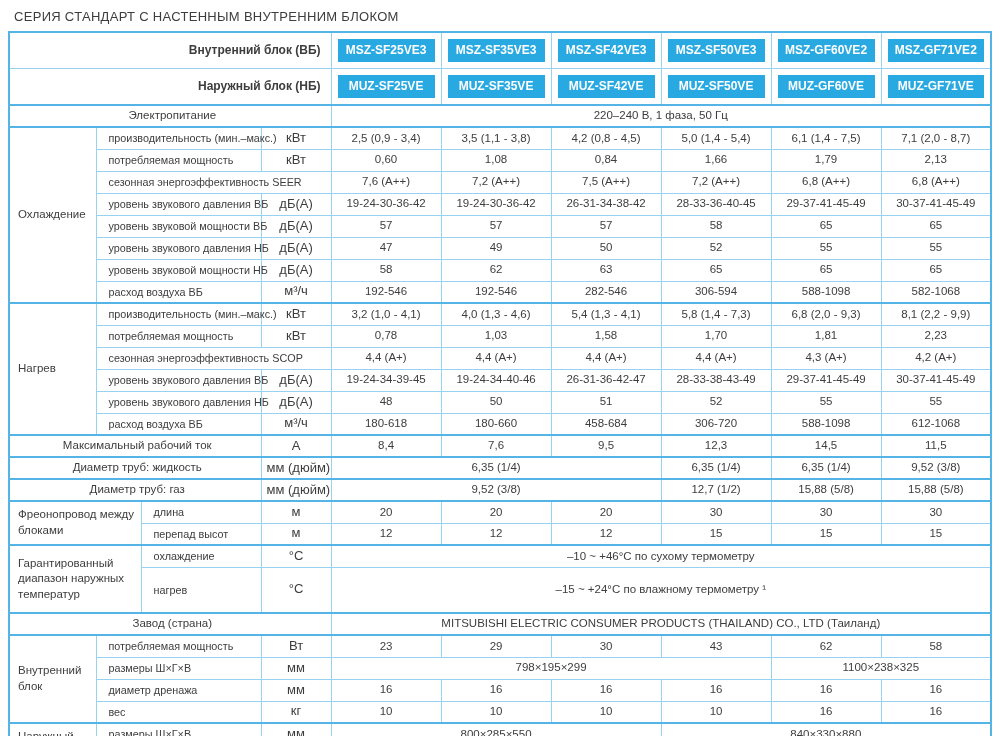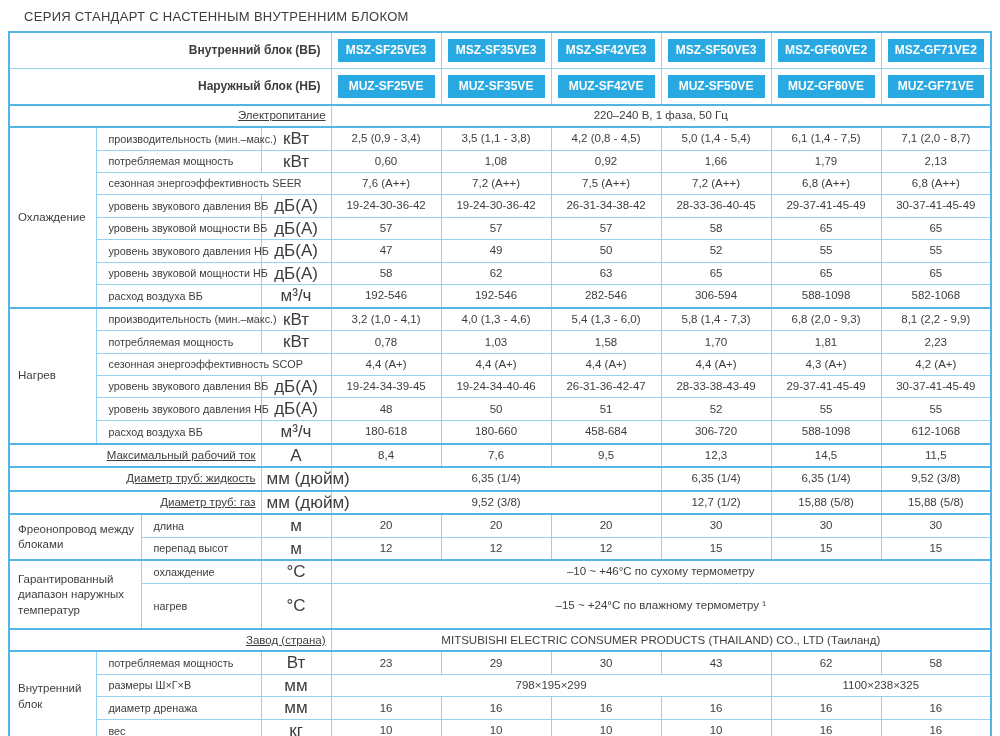--- a/index.html
+++ b/index.html
@@ -9,21 +9,21 @@
     background: #ffffff;
     font-family: "Liberation Sans", "DejaVu Sans", sans-serif;
     color: #3d3d3d;
     overflow: hidden;
   }
   .title {
     font-size: 13px;
     font-weight: normal;
     letter-spacing: 0.3px;
     color: #3d3d3d;
-    margin: 9px 0 7px 24px;
+    margin: 9px 0 7px 14px;
   }
   table.spec {
     border-collapse: collapse;
     table-layout: fixed;
     width: 984px;
     margin-left: 8px;
     border: 2px solid #54b4e6;
   }
   td {
     border: 1px solid #97d2f1;
@@ -58,32 +58,31 @@
     text-align: center;
     white-space: nowrap;
   }
   td.sl {
     text-align: left;
     padding-left: 8px;
     padding-right: 4px;
     line-height: 1.35;
   }
   td.rl {
-    text-align: right;
+    text-align: center;
     padding-left: 9px;
     white-space: nowrap;
-    text-decoration: underline;
   }
   td.pl {
     text-align: left;
     padding-left: 12px;
     font-size: 10.8px;
     white-space: nowrap;
   }
-  td.u  { font-size: 17px; white-space: nowrap; }
+  td.u  { font-size: 13px; white-space: nowrap; }
   td.v  { font-size: 11.5px; white-space: nowrap; }
 </style>
 </head>
 <body>
 
 <div class="title">СЕРИЯ СТАНДАРТ С НАСТЕННЫМ ВНУТРЕННИМ БЛОКОМ</div>
 
 <table class="spec">
   <colgroup>
     <col style="width:87px">
@@ -156,21 +155,21 @@
     <td class="v">4,2 (0,8 - 4,5)</td>
     <td class="v">5,0 (1,4 - 5,4)</td>
     <td class="v">6,1 (1,4 - 7,5)</td>
     <td class="v">7,1 (2,0 - 8,7)</td>
   </tr>
   <tr>
     <td class="pl" colspan="2">потребляемая мощность</td>
     <td class="u">кВт</td>
     <td class="v">0,60</td>
     <td class="v">1,08</td>
-    <td class="v">0,92</td>
+    <td class="v">0,84</td>
     <td class="v">1,66</td>
     <td class="v">1,79</td>
     <td class="v">2,13</td>
   </tr>
   <tr>
     <td class="pl" colspan="3">сезонная энергоэффективность SEER</td>
     <td class="v">7,6 (A++)</td>
     <td class="v">7,2 (A++)</td>
     <td class="v">7,5 (A++)</td>
     <td class="v">7,2 (A++)</td>
@@ -227,21 +226,21 @@
     <td class="v">588-1098</td>
     <td class="v">582-1068</td>
   </tr>
 
   <tr class="sect">
     <td class="sl" rowspan="6">Нагрев</td>
     <td class="pl" colspan="2">производительность (мин.–макс.)</td>
     <td class="u">кВт</td>
     <td class="v">3,2 (1,0 - 4,1)</td>
     <td class="v">4,0 (1,3 - 4,6)</td>
-    <td class="v">5,4 (1,3 - 6,0)</td>
+    <td class="v">5,4 (1,3 - 4,1)</td>
     <td class="v">5,8 (1,4 - 7,3)</td>
     <td class="v">6,8 (2,0 - 9,3)</td>
     <td class="v">8,1 (2,2 - 9,9)</td>
   </tr>
   <tr>
     <td class="pl" colspan="2">потребляемая мощность</td>
     <td class="u">кВт</td>
     <td class="v">0,78</td>
     <td class="v">1,03</td>
     <td class="v">1,58</td>

